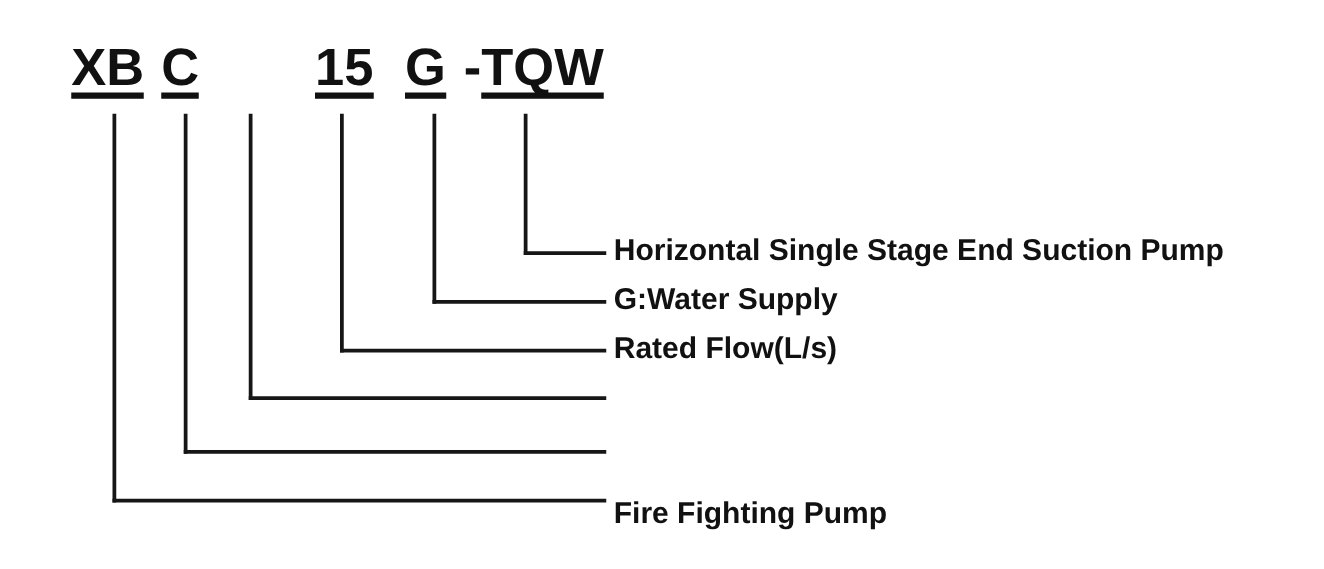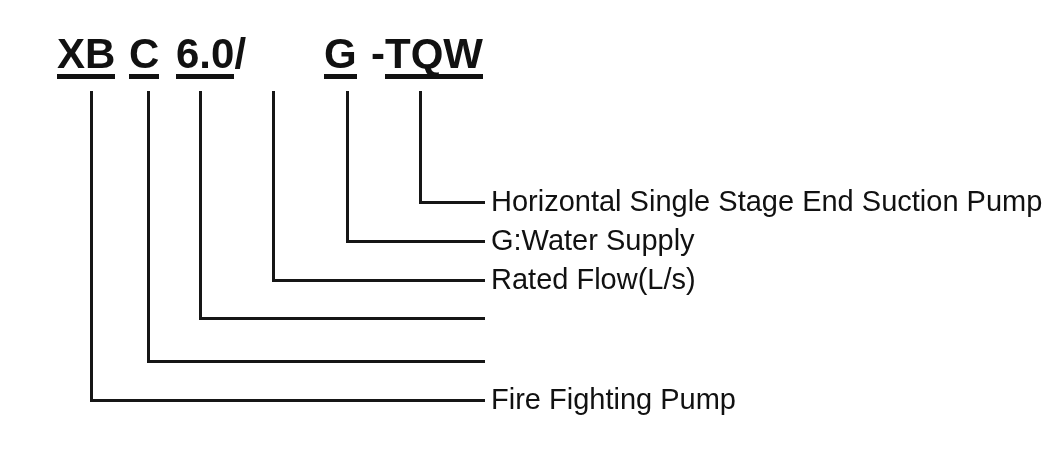--- a/index.html
+++ b/index.html
@@ -38,52 +38,52 @@
   .connector {
     position: absolute;
     top: 91px;
     border-left: 3px solid #161616;
     border-bottom: 3px solid #161616;
   }
   
   .label {
     position: absolute;
     left: 491px;
-    font-size: 29px;
-    font-weight: normal;
+    font-size: 24px;
+    font-weight: bold;
     line-height: 26px;
     white-space: nowrap;
   }
 </style>
 </head>
 <body>
 
 <div id="canvas">
 
   <div class="code-seg" style="left:57px">
     <span class="u">XB</span>
   </div>
   <div class="code-seg" style="left:129px">
     <span class="u">C</span>
   </div>
-  <div class="code-seg" style="left:176px">
-    <span class="u">6.0</span><span class="plain">/</span>
+  <div class="code-seg" style="left:252px">
+    <span class="u">15</span>
   </div>
   <div class="code-seg" style="left:324px">
     <span class="u">G</span>
   </div>
   <div class="code-seg" style="left:371px">
     <span class="plain">-</span><span class="u">TQW</span>
   </div>
 
   <div class="connector" style="left:419px; width:63px;  height:110px"></div>
   <div class="connector" style="left:346px; width:136px; height:149px"></div>
   <div class="connector" style="left:272px; width:210px; height:188px"></div>
   <div class="connector" style="left:199px; width:283px; height:226px"></div>
   <div class="connector" style="left:147px; width:335px; height:269px"></div>
   <div class="connector" style="left:90px;  width:392px; height:308px"></div>
 
   <div class="label" style="top:188px">Horizontal Single Stage End Suction Pump</div>
   <div class="label" style="top:266px">Rated Flow(L/s)</div>
   <div class="label" style="top:227px">G:Water Supply</div>
-  <div class="label" style="top:386px">Fire Fighting Pump</div>
+  <div class="label" style="top:398px">Fire Fighting Pump</div>
 
 </div>
 
 </body></html>

